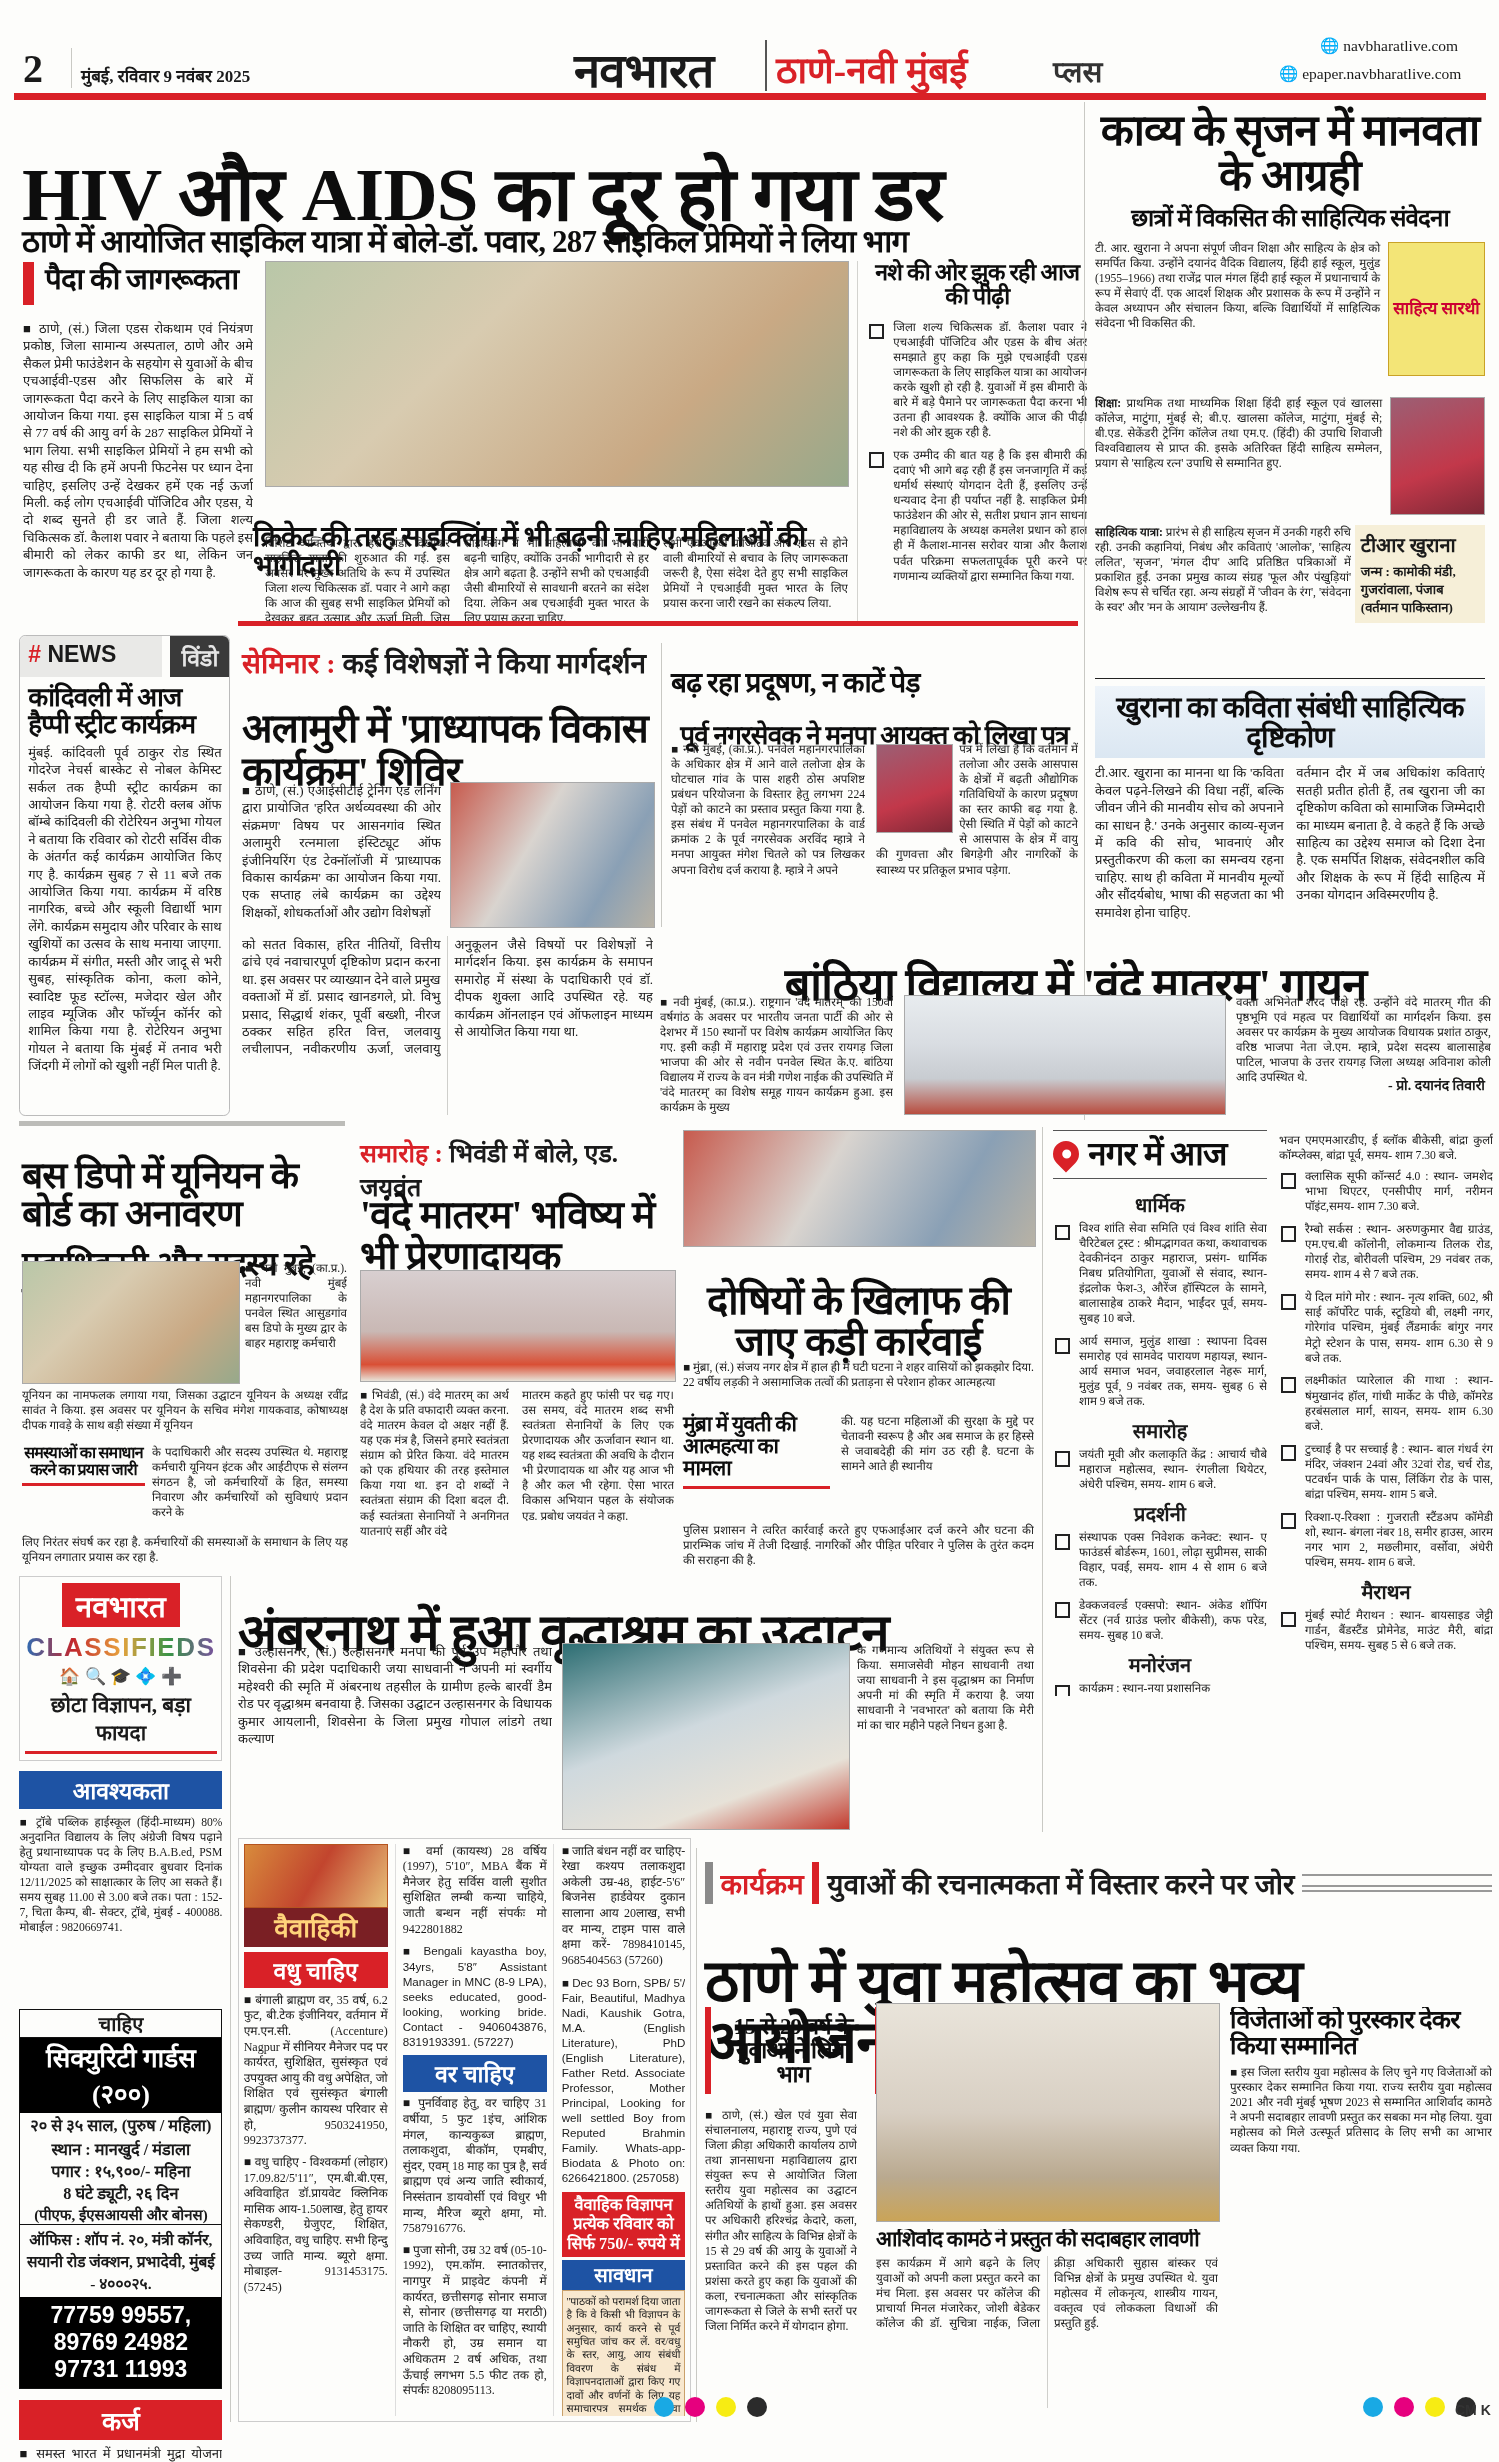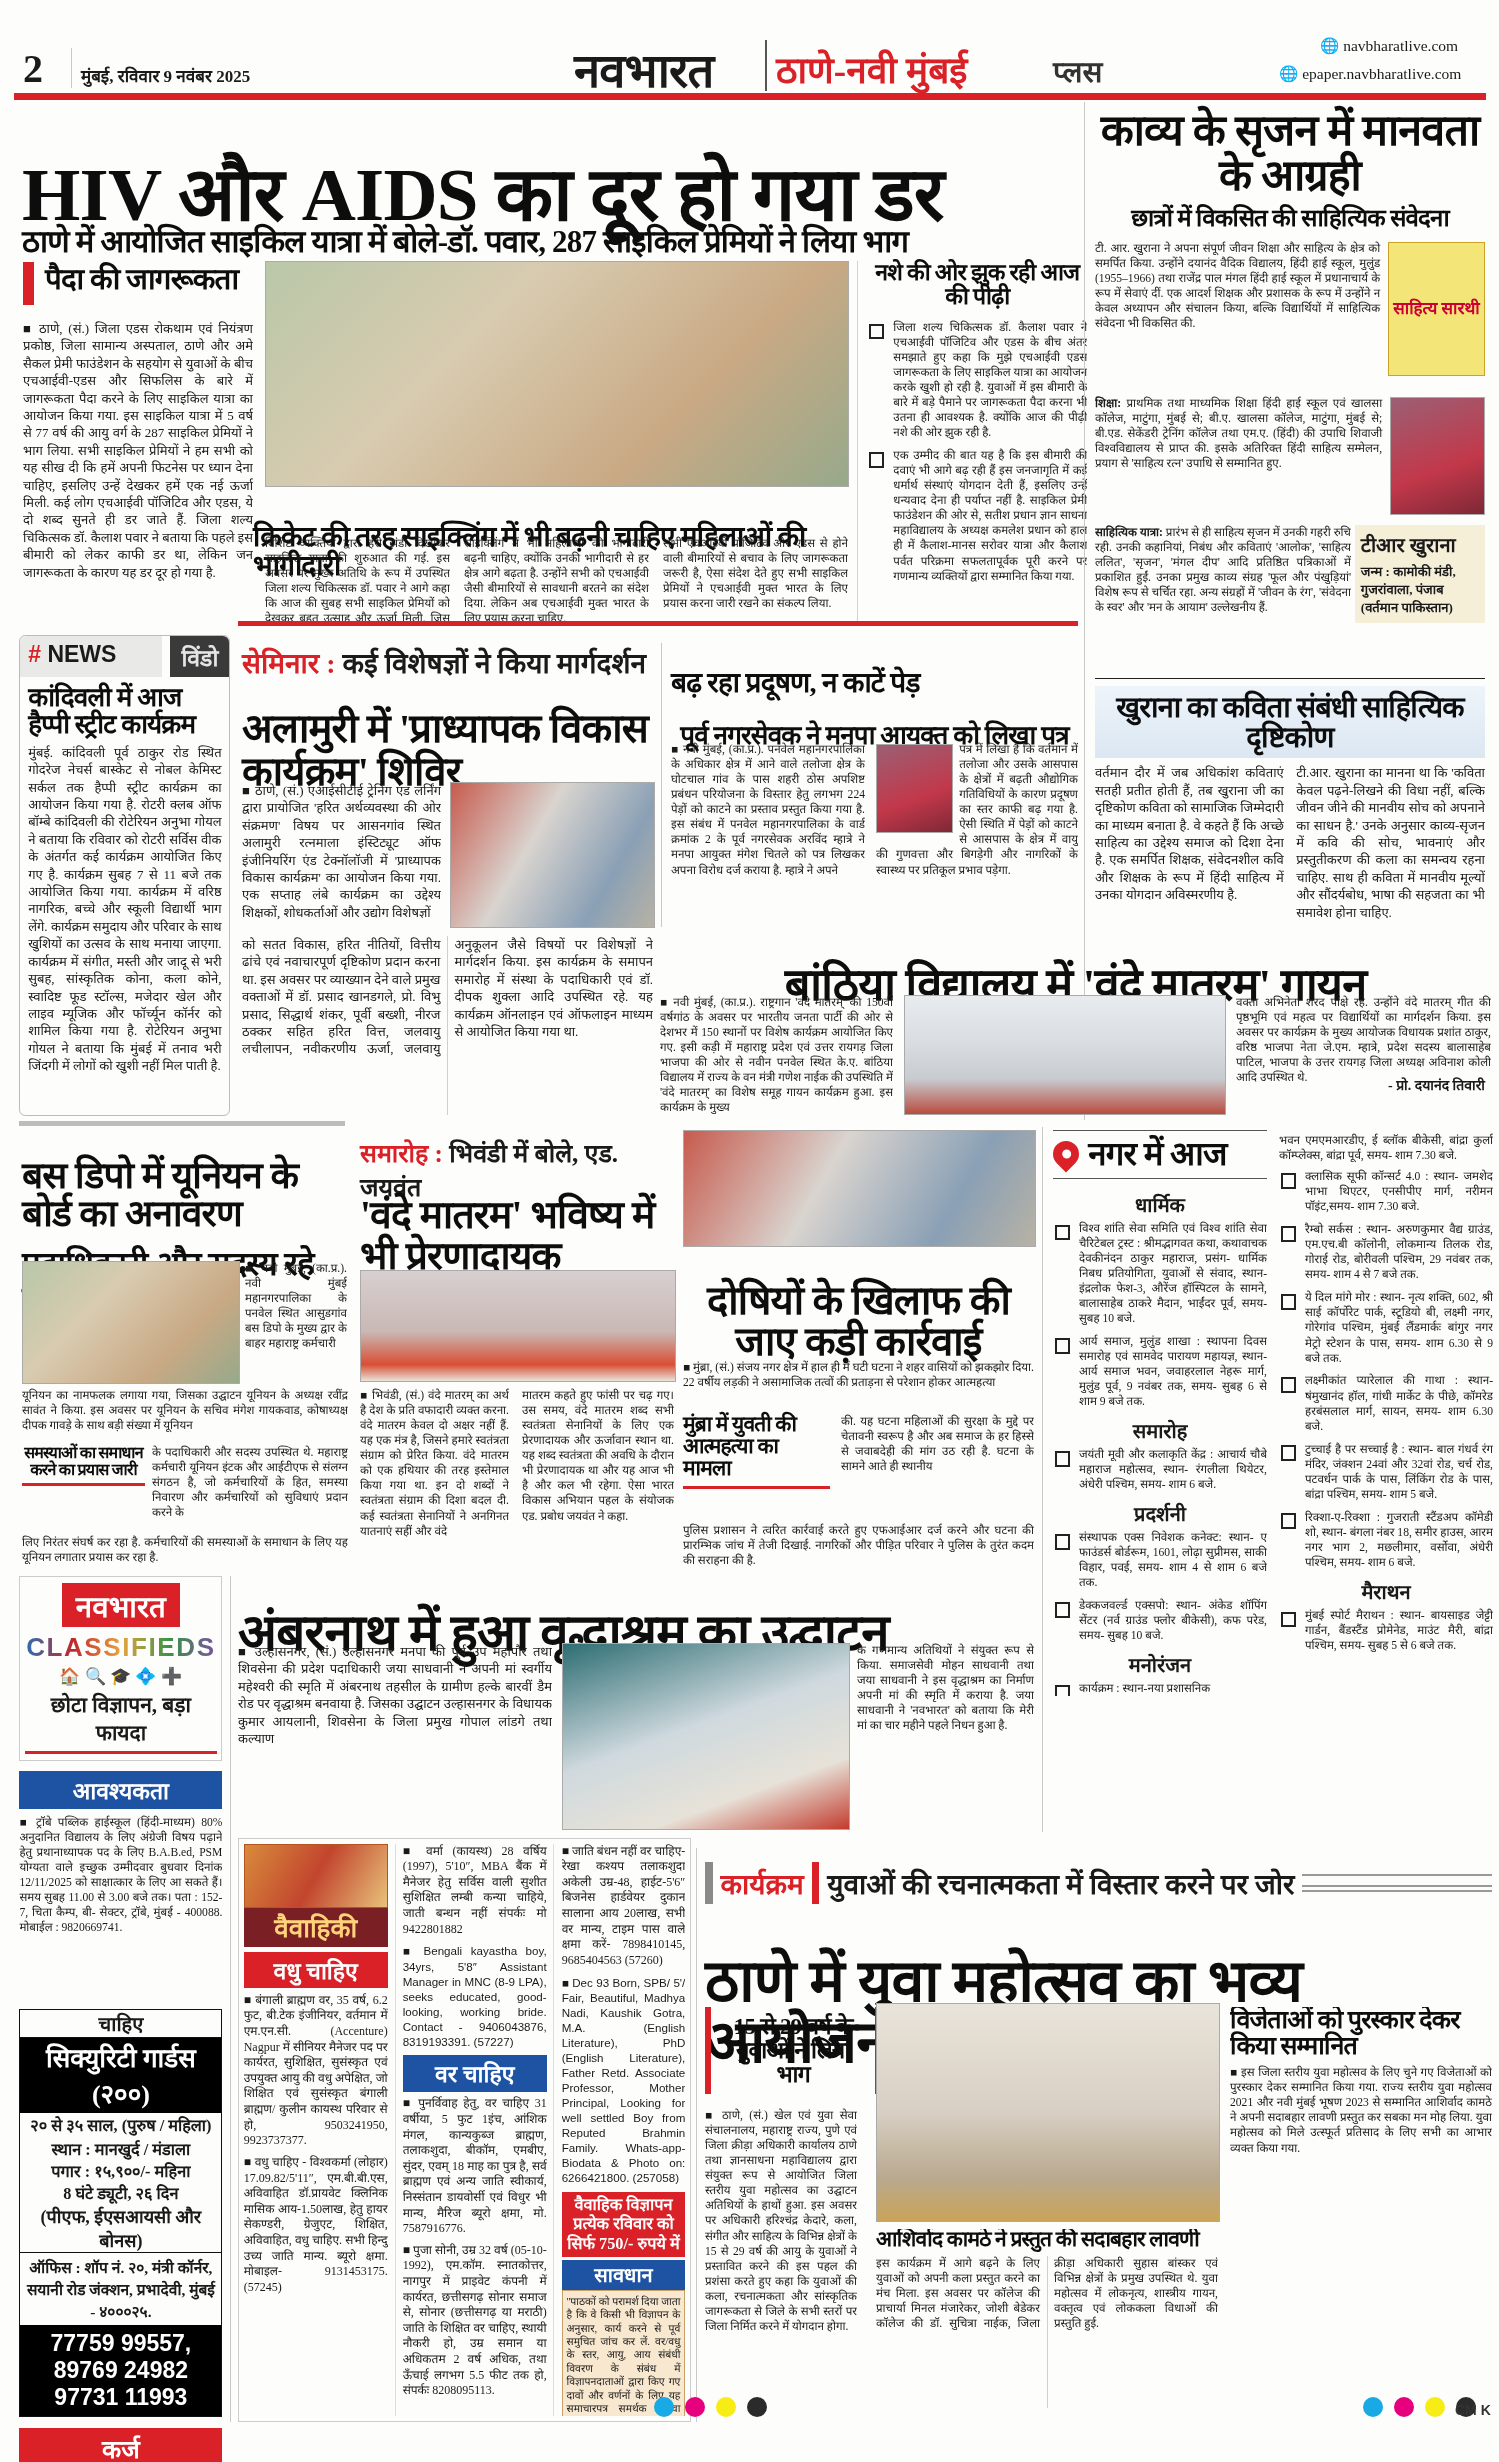--- a/index.html
+++ b/index.html
@@ -79,22 +79,22 @@
       <div class="body-sm" style="width:256px;height:146px;float:left;"><b>साहित्यिक यात्रा:</b> <span>प्रारंभ से ही साहित्य सृजन में उनकी गहरी रुचि रही. उनकी कहानियां, निबंध और कविताएं 'आलोक', 'साहित्य ललित', 'सृजन', 'मंगल दीप' आदि प्रतिष्ठित पत्रिकाओं में प्रकाशित हुईं. उनका प्रमुख काव्य संग्रह 'फूल और पंखुड़ियां' विशेष रूप से चर्चित रहा. अन्य संग्रहों में 'जीवन के रंग', 'संवेदना के स्वर' और 'मन के आयाम' उल्लेखनीय हैं.</span></div>
       <div class="info-box" style="float:right;width:118px;padding:6.2px;">
         <div style="font-size:20px;font-weight:bold;">टीआर खुराना</div>
         <div style="font-size:13px;font-weight:bold;margin-top:4.7px;">जन्म : कामोकी मंडी, गुजरांवाला, पंजाब (वर्तमान पाकिस्तान)</div>
       </div>
       <div style="clear:both;"></div>
     </div>
     <div style="border-top:1.6px solid #222;margin:7.8px 0 0;"></div>
     <h2 class="hl" style="font-size:29px;background:linear-gradient(180deg,#eef4fa,#dbe7f2);padding:6.2px 3.1px;text-align:center;margin:6.2px 0;">खुराना का कविता संबंधी साहित्यिक दृष्टिकोण</h2>
     <div style="display:flex;gap:12.4px;">
+      <div class="body-txt" style="width:189px;height:311px;">टी.आर. खुराना का मानना था कि 'कविता केवल पढ़ने-लिखने की विधा नहीं, बल्कि जीवन जीने की मानवीय सोच को अपनाने का साधन है.' उनके अनुसार काव्य-सृजन में कवि की सोच, भावनाएं और प्रस्तुतीकरण की कला का समन्वय रहना चाहिए. साथ ही कविता में मानवीय मूल्यों और सौंदर्यबोध, भाषा की सहजता का भी समावेश होना चाहिए.</div>
       <div class="body-txt" style="width:189px;height:311px;">वर्तमान दौर में जब अधिकांश कविताएं सतही प्रतीत होती हैं, तब खुराना जी का दृष्टिकोण कविता को सामाजिक जिम्मेदारी का माध्यम बनाता है. वे कहते हैं कि अच्छे साहित्य का उद्देश्य समाज को दिशा देना है. एक समर्पित शिक्षक, संवेदनशील कवि और शिक्षक के रूप में हिंदी साहित्य में उनका योगदान अविस्मरणीय है.</div>
-      <div class="body-txt" style="width:189px;height:311px;">टी.आर. खुराना का मानना था कि 'कविता केवल पढ़ने-लिखने की विधा नहीं, बल्कि जीवन जीने की मानवीय सोच को अपनाने का साधन है.' उनके अनुसार काव्य-सृजन में कवि की सोच, भावनाएं और प्रस्तुतीकरण की कला का समन्वय रहना चाहिए. साथ ही कविता में मानवीय मूल्यों और सौंदर्यबोध, भाषा की सहजता का भी समावेश होना चाहिए.</div>
     </div>
     <div style="text-align:right;font-weight:bold;font-size:14px;">- प्रो. दयानंद तिवारी</div>
   </article>
 
   <aside class="abs" style="left:19.4px;top:635px;width:211px;height:481px;border:0.8px solid #bbb;border-radius:6.2px;padding:4.7px 7.8px;box-sizing:border-box;">
     <div style="display:flex;align-items:stretch;margin:-4.7px -7.8px 6.2px;">
       <div style="background:#e9e9e7;border-radius:6.2px 0 0 0;padding:4.7px 7.8px;font-family:'Liberation Sans',sans-serif;font-weight:bold;font-size:23px;flex:1;"><span class="red">#</span> <span>NEWS</span></div>
       <div style="background:#3a3a3a;color:#e5e5e5;border-radius:0 6.2px 0 0;padding:4.7px 11px;font-size:23px;font-weight:bold;margin-left:8px;">विंडो</div>
     </div>
     <h2 class="hl" style="font-size:26px;margin:1.6px 0 6.2px;">कांदिवली में आज हैप्पी स्ट्रीट कार्यक्रम</h2>
@@ -219,21 +219,21 @@
     </div>
     <div class="sec-blue" style="font-size:23px;padding:3.1px 0;margin:9.3px 0 6.2px;">आवश्यकता</div>
     <div class="body-sm" style="height:186px;">■ ट्रॉबे पब्लिक हाईस्कूल (हिंदी-माध्यम) 80% अनुदानित विद्यालय के लिए अंग्रेजी विषय पढ़ाने हेतु प्रथानाध्यापक पद के लिए B.A.B.ed, PSM योग्यता वाले इच्छुक उम्मीदवार बुधवार दिनांक 12/11/2025 को साक्षात्कार के लिए आ सकते हैं। समय सुबह 11.00 से 3.00 बजे तक। पता : 152-7, चिता कैम्प, बी- सेक्टर, ट्रॉबे, मुंबई - 400088. मोबाईल : 9820669741.</div>
     <div style="border:1.6px solid #111;text-align:center;margin-top:7.8px;">
       <div style="font-size:20px;font-weight:bold;border-bottom:0.8px solid #111;">चाहिए</div>
       <div style="background:#000;color:#fff;font-size:26px;font-weight:bold;padding:1.6px 0;">सिक्युरिटी गार्डस (२००)</div>
       <div style="font-size:16.3px;font-weight:bold;padding:1.6px 3.1px;">२० से ३५ साल, (पुरुष / महिला)</div>
       <div style="font-size:16.3px;font-weight:bold;">स्थान : मानखुर्द / मंडाला</div>
       <div style="font-size:16.3px;font-weight:bold;">पगार : १५,९००/- महिना</div>
       <div style="font-size:16.3px;font-weight:bold;">8 घंटे ड्यूटी, २६ दिन</div>
-      <div style="font-size:18px;font-weight:bold;border-bottom:0.8px solid #111;font-family:Liberation Serif, serif;">(पीएफ, ईएसआयसी और बोनस)</div>
+      <div style="font-size:15px;font-weight:bold;border-bottom:0.8px solid #111;font-family:Liberation Serif, serif;">(पीएफ, ईएसआयसी और बोनस)</div>
       <div style="font-size:15.5px;font-weight:bold;padding:3.1px;">ऑफिस : शॉप नं. २०, मंत्री कॉर्नर, सयानी रोड जंक्शन, प्रभादेवी, मुंबई - ४०००२५.</div>
       <div style="background:#000;color:#fff;font-family:'Liberation Sans',sans-serif;font-size:23px;font-weight:bold;padding:4.7px 1.6px;">77759 99557, 89769 24982 97731 11993</div>
     </div>
     <div class="sec-red" style="font-size:25px;padding:3.1px 0;margin:11px 0 6.2px;">कर्ज</div>
     <div class="body-sm" style="height:140px;font-size:13px;">■ समस्त भारत में प्रधानमंत्री मुद्रा योजना अंतर्गत गरीब मजदूर किसान, शिक्षित युवा बेरोजगार को मकान, दुकान पर्सनल, प्रापर्टी लघुउद्योग लोन आधारकार्ड, पेनकार्ड पर उपलब्ध 2% ब्याज 50% छुट सभी को 8178449080</div>
 
   </aside>
 
   <div class="abs vline" style="left:230px;top:1576px;height:846px;"></div>
   <section class="abs" style="left:238px;top:1838px;width:453px;height:584px;border:0.8px solid #ccc;padding:4.7px;box-sizing:border-box;">

